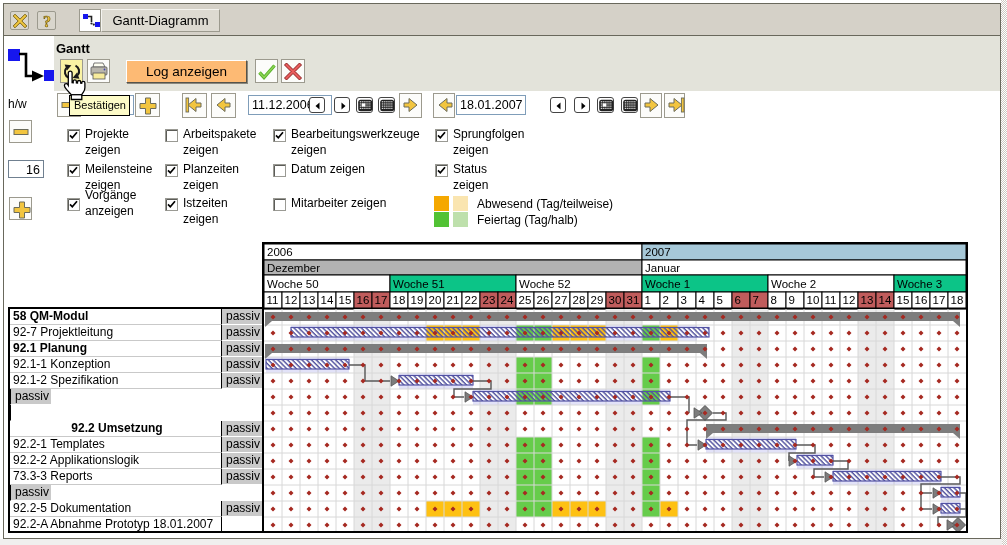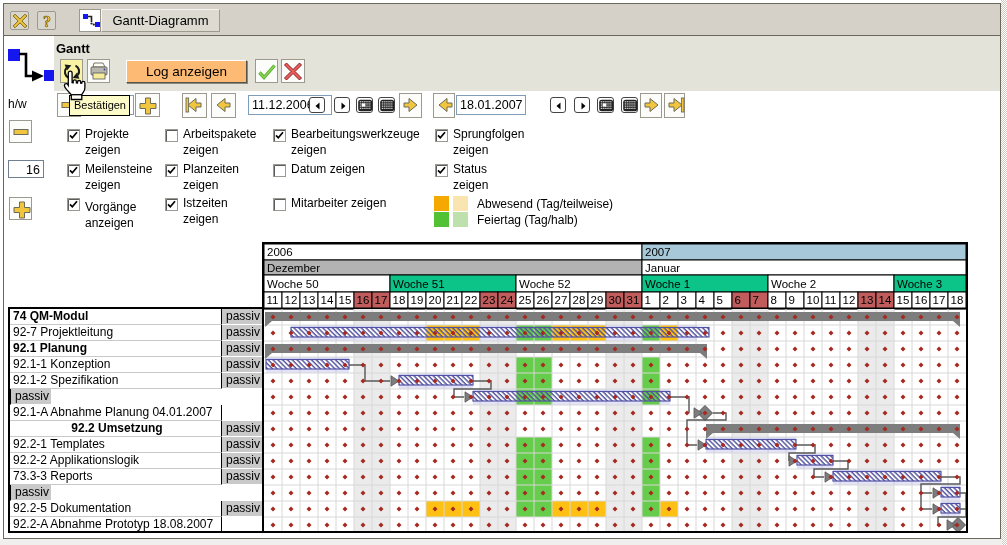--- a/index.html
+++ b/index.html
@@ -307,40 +307,40 @@
       <path d="M1.5 12.2V1.5H12.2" stroke="#5c5c58" fill="none"></path>
       <path d="M3 6.4 5.3 8.8 10 3.2" stroke="#000" stroke-width="1.7" fill="none"></path>
     </svg></div>
 <div style="position:absolute;left:435px;top:163px;width:13px;height:13px"><svg width="13" height="13" viewBox="0 0 13 13" style="">
       <rect x="0.5" y="0.5" width="12" height="12" fill="#ffffff" stroke="#9a9a94"></rect>
       <path d="M1.5 12.2V1.5H12.2" stroke="#5c5c58" fill="none"></path>
       <path d="M3 6.4 5.3 8.8 10 3.2" stroke="#000" stroke-width="1.7" fill="none"></path>
     </svg></div>
 <div class="cbl" style="left:85px;top:127px">Projekte<br>zeigen</div>
 <div class="cbl" style="left:85px;top:162px">Meilensteine<br>zeigen</div>
-<div class="cbl" style="left:85px;top:200px">Vorgänge<br>anzeigen</div>
+<div class="cbl" style="left:85px;top:188px">Vorgänge<br>anzeigen</div>
 <div class="cbl" style="left:183px;top:127px">Arbeitspakete<br>zeigen</div>
 <div class="cbl" style="left:183px;top:162px">Planzeiten<br>zeigen</div>
 <div class="cbl" style="left:183px;top:196px">Istzeiten<br>zeigen</div>
 <div class="cbl" style="left:291px;top:127px">Bearbeitungswerkzeuge<br>zeigen</div>
 <div class="cbl" style="left:291px;top:162px">Datum zeigen</div>
 <div class="cbl" style="left:291px;top:196px">Mitarbeiter zeigen</div>
 <div class="cbl" style="left:453px;top:127px">Sprungfolgen<br>zeigen</div>
 <div class="cbl" style="left:453px;top:162px">Status<br>zeigen</div>
 
 <div class="legsq" style="left:434px;top:196px;background:#f5a800"></div>
 <div class="legsq" style="left:453px;top:196px;background:#fae5b0"></div>
 <div class="cbl" style="left:477px;top:197px">Abwesend (Tag/teilweise)</div>
 <div class="legsq" style="left:434px;top:212px;background:#52c234"></div>
 <div class="legsq" style="left:453px;top:212px;background:#bee0ac"></div>
 <div class="cbl" style="left:477px;top:213px">Feiertag (Tag/halb)</div>
 
 <div id="ttable">
 <div class="trow">
-      <div class="tname" style="font-weight:bold;">74 QM-Modul</div>
+      <div class="tname" style="font-weight:bold;">58 QM-Modul</div>
       <div class="tstat" style="background:#c9c9c9">passiv</div>
     </div>
 <div class="trow">
       <div class="tname" style="">92-7 Projektleitung</div>
       <div class="tstat" style="background:#c9c9c9">passiv</div>
     </div>
 <div class="trow">
       <div class="tname" style="font-weight:bold;">92.1 Planung</div>
       <div class="tstat" style="background:#c9c9c9">passiv</div>
     </div>
@@ -349,21 +349,20 @@
       <div class="tstat" style="background:#c9c9c9">passiv</div>
     </div>
 <div class="trow">
       <div class="tname" style="">92.1-2 Spezifikation</div>
       <div class="tstat" style="background:#c9c9c9">passiv</div>
     </div>
 <div class="trow">
       <div class="tstat" style="background:#c9c9c9">passiv</div>
     </div>
 <div class="trow">
-      <div class="tname" style="">92.1-A Abnahme Planung 04.01.2007</div>
       <div class="tstat" style="background:#ffffff"></div>
     </div>
 <div class="trow">
       <div class="tname" style="font-weight:bold;text-align:center;">92.2 Umsetzung</div>
       <div class="tstat" style="background:#c9c9c9">passiv</div>
     </div>
 <div class="trow">
       <div class="tname" style="">92.2-1 Templates</div>
       <div class="tstat" style="background:#c9c9c9">passiv</div>
     </div>
@@ -376,21 +375,21 @@
       <div class="tstat" style="background:#c9c9c9">passiv</div>
     </div>
 <div class="trow">
       <div class="tstat" style="background:#c9c9c9">passiv</div>
     </div>
 <div class="trow">
       <div class="tname" style="">92.2-5 Dokumentation</div>
       <div class="tstat" style="background:#c9c9c9">passiv</div>
     </div>
 <div class="trow">
-      <div class="tname" style="">92.2-A Abnahme Prototyp 18.08.2007</div>
+      <div class="tname" style="">92.2-A Abnahme Prototyp 18.01.2007</div>
       <div class="tstat" style="background:#ffffff"></div>
     </div>
 </div>
 <svg width="706" height="292" viewBox="0 0 706 292" style="position:absolute;left:262px;top:242px">
 <defs>
       <pattern id="hat" width="3.4" height="3.4" patternTransform="rotate(45)" patternUnits="userSpaceOnUse">
 <rect width="3.4" height="1.4" fill="#51519e"></rect>
       </pattern>
     </defs>
 <rect x="0" y="0" width="706" height="292" fill="#ffffff"></rect>

